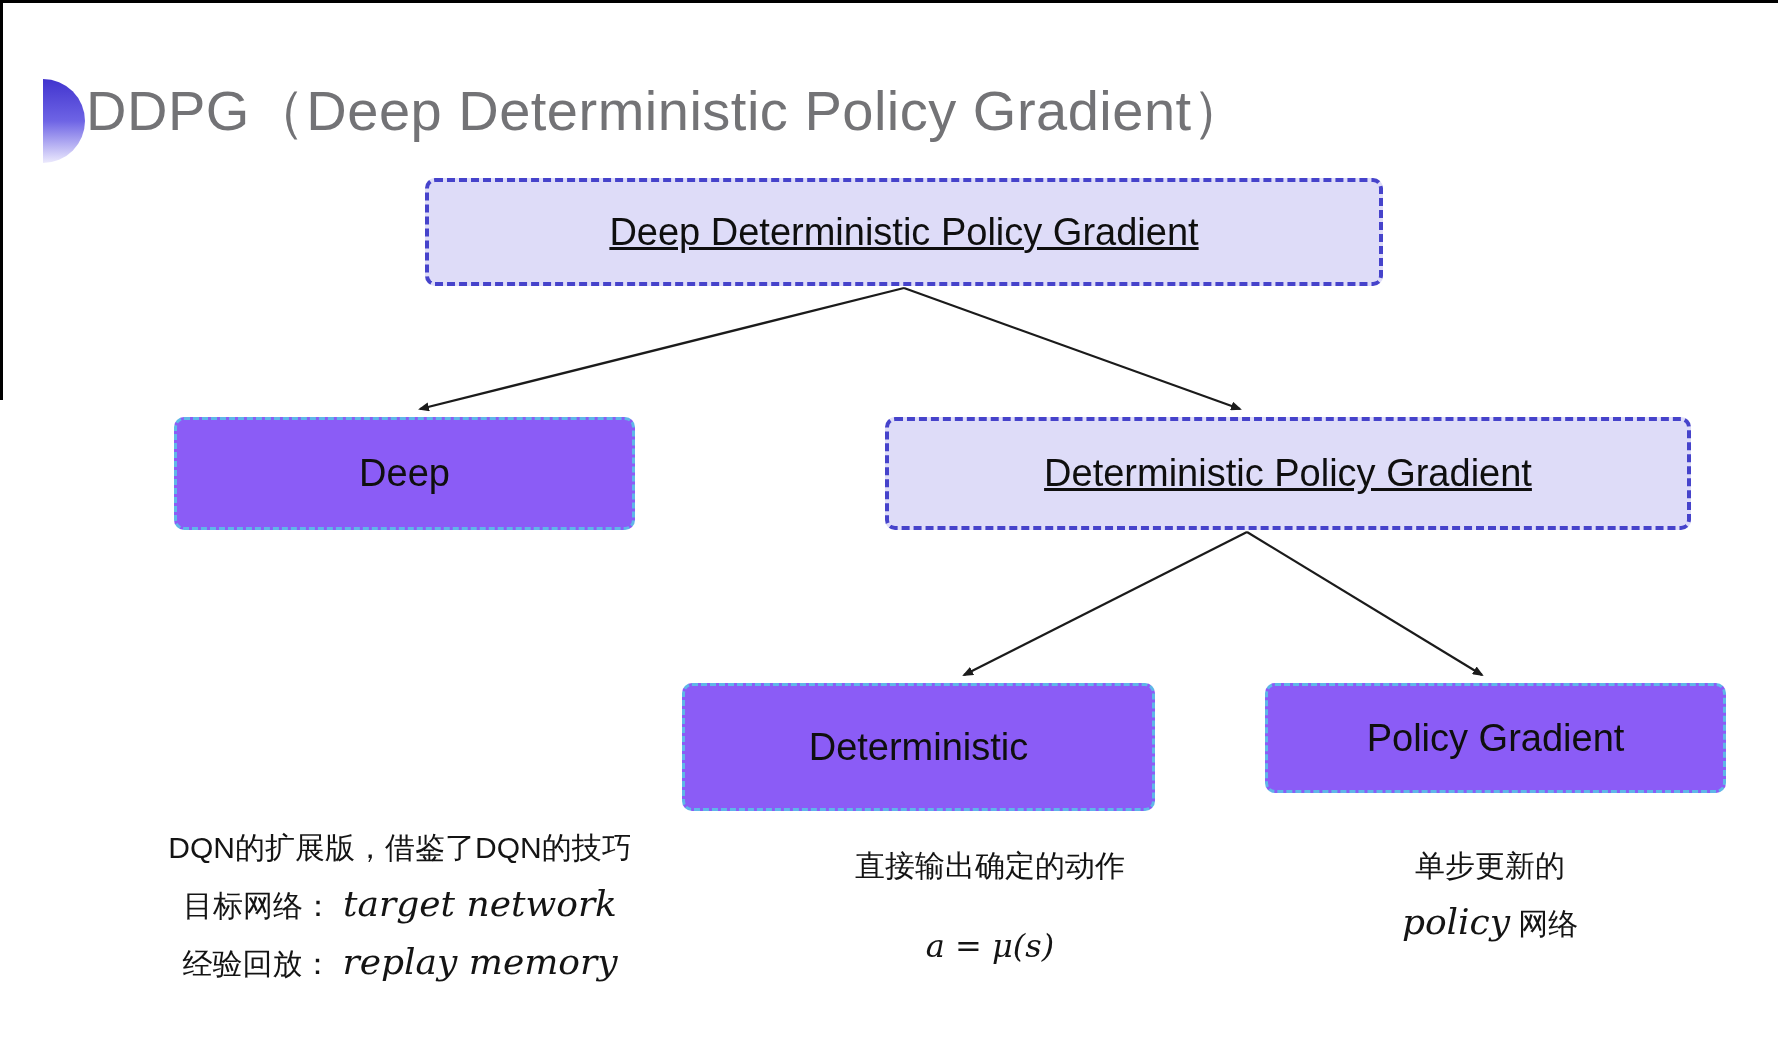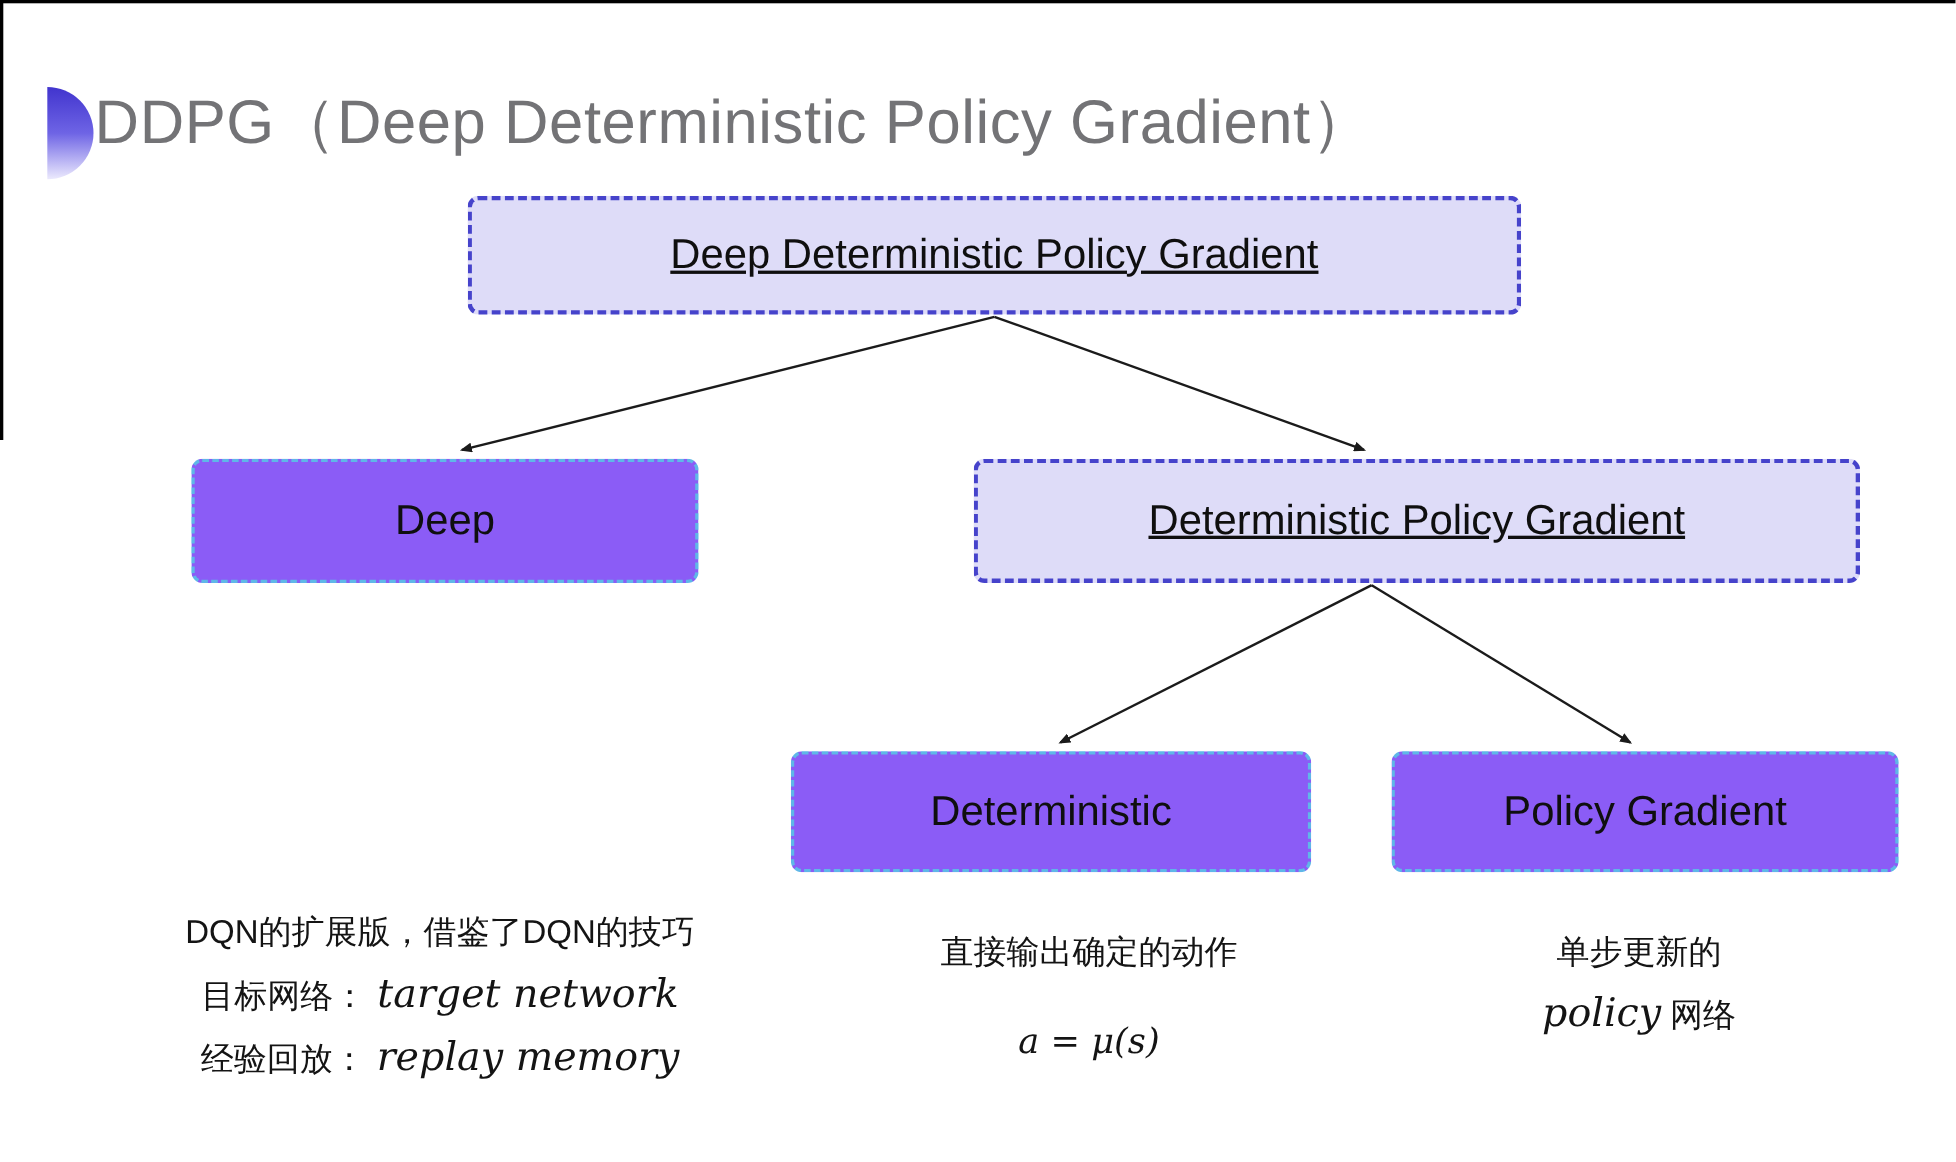--- a/index.html
+++ b/index.html
@@ -60,21 +60,21 @@
     border: 4px dashed #4643cb;
     text-decoration: underline;
   }
   .node.cyan {
     background: #8b5cf6;
     border: 3px dashed #5fb7e8;
   }
   .node-root          { left: 425px;  top: 178px; width: 958px; height: 108px; }
   .node-deep          { left: 174px;  top: 417px; width: 461px; height: 113px; }
   .node-dpg           { left: 845px;  top: 417px; width: 806px; height: 113px; margin-left: 40px; }
-  .node-deterministic { left: 719px;  top: 683px; width: 473px; height: 110px; }
+  .node-deterministic { left: 682px;  top: 683px; width: 473px; height: 128px; }
   .node-pg            { left: 1265px; top: 683px; width: 461px; height: 110px; }
   .arrows {
     position: absolute;
     left: 0; top: 0;
     width: 1778px; height: 1056px;
     pointer-events: none;
   }
   .note {
     position: absolute;
     text-align: center;

